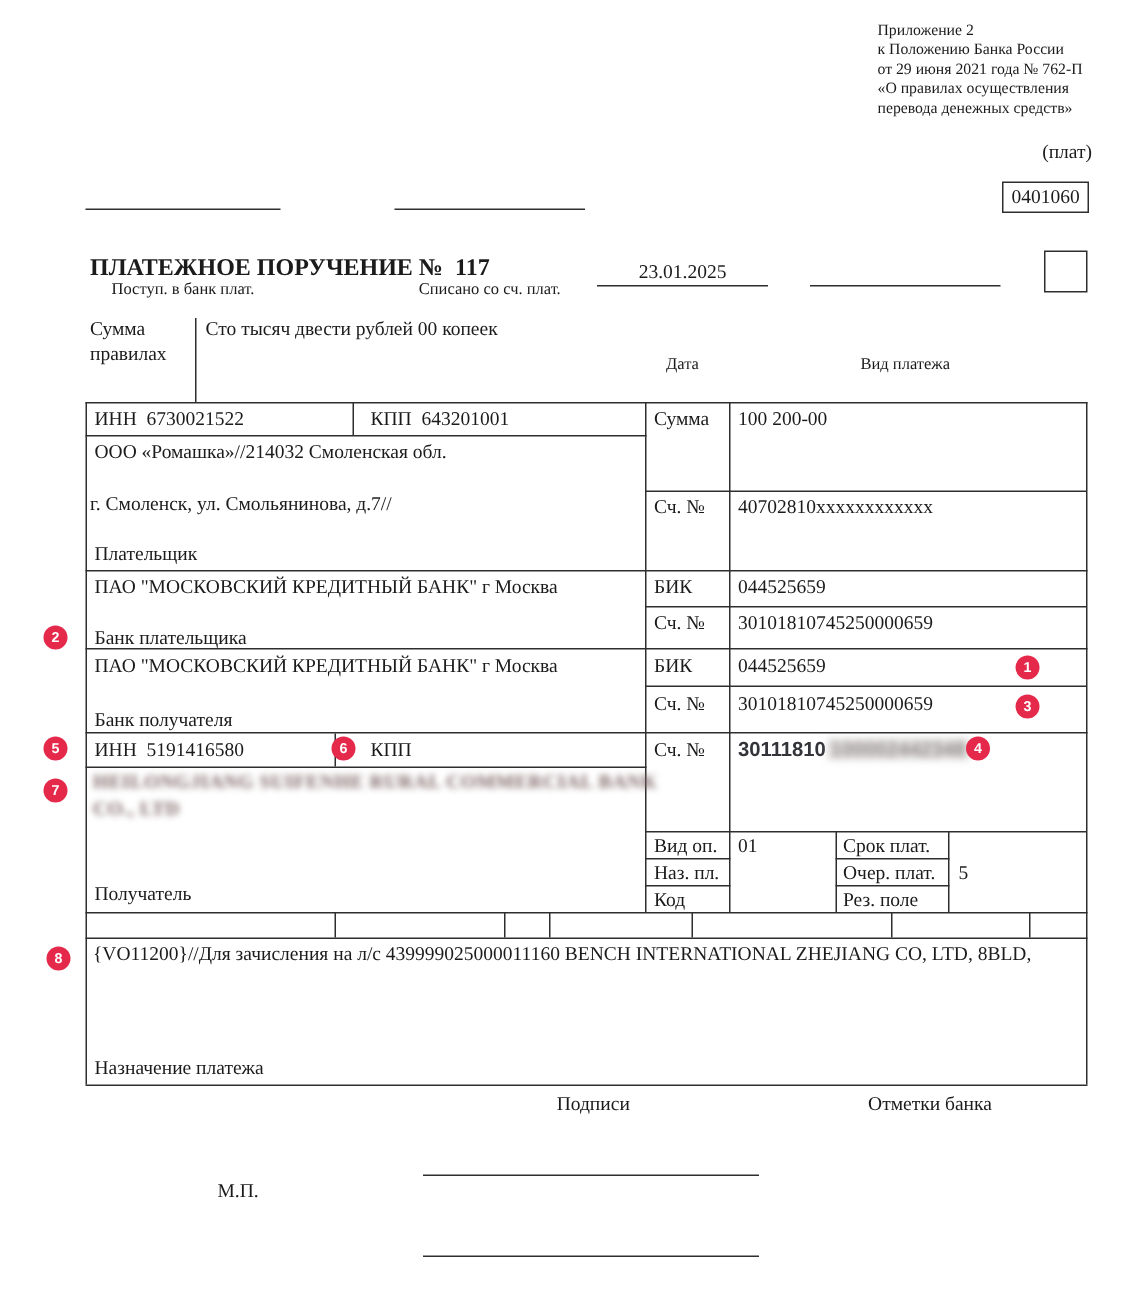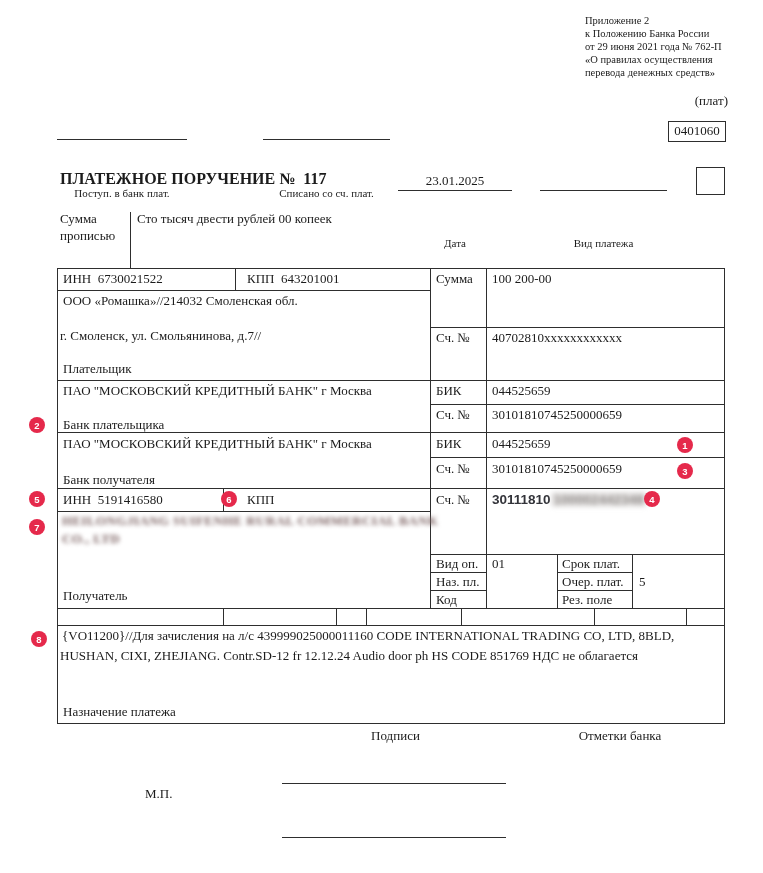--- a/index.html
+++ b/index.html
@@ -48,21 +48,21 @@
 
   <div class="t b" style="left:60px;top:171px;font-size:16px">ПЛАТЕЖНОЕ ПОРУЧЕНИЕ №  117</div>
   <div class="t ctr" style="left:398px;top:173px;width:114px">23.01.2025</div>
   <div class="hline" style="left:398px;top:190px;width:114px"></div>
   <div class="s ctr" style="left:398px;top:193px;width:114px">Дата</div>
   <div class="hline" style="left:540px;top:190px;width:127px"></div>
   <div class="s ctr" style="left:540px;top:193px;width:127px">Вид платежа</div>
   <div class="box" style="left:696px;top:167px;width:27px;height:26px"></div>
 
   <div class="t" style="left:60px;top:211px">Сумма</div>
-  <div class="t" style="left:60px;top:228px">прописью</div>
+  <div class="t" style="left:60px;top:228px">правилах</div>
   <div class="vline" style="left:130px;top:212px;height:56px"></div>
   <div class="t" style="left:137px;top:211px">Сто тысяч двести рублей 00 копеек</div>
 
   <div class="hline" style="left:57px;top:268px;width:668px"></div>
   <div class="hline" style="left:57px;top:290px;width:374px"></div>
   <div class="hline" style="left:430px;top:327px;width:294px"></div>
   <div class="hline" style="left:57px;top:380px;width:668px"></div>
   <div class="hline" style="left:430px;top:404px;width:294px"></div>
   <div class="hline" style="left:57px;top:432px;width:668px"></div>
   <div class="hline" style="left:430px;top:457px;width:294px"></div>
@@ -132,22 +132,21 @@
 
   <div>
     <div class="vline" style="left:223px;top:608px;height:17px"></div>
     <div class="vline" style="left:336px;top:608px;height:17px"></div>
     <div class="vline" style="left:366px;top:608px;height:17px"></div>
     <div class="vline" style="left:461px;top:608px;height:17px"></div>
     <div class="vline" style="left:594px;top:608px;height:17px"></div>
     <div class="vline" style="left:686px;top:608px;height:17px"></div>
   </div>
 
-  <div class="t" style="left:62px;top:628px">{VO11200}//Для зачисления на л/с 439999025000011160 CODE INTERNATIONAL TRADING CO, LTD, 8BLD,</div>
-  <div class="t" style="left:60px;top:648px">HUSHAN, CIXI, ZHEJIANG. Contr.SD-12 fr 12.12.24 Audio door ph HS CODE 851769 НДС не облагается</div>
+  <div class="t" style="left:62px;top:628px">{VO11200}//Для зачисления на л/с 439999025000011160 BENCH INTERNATIONAL ZHEJIANG CO, LTD, 8BLD,</div>
   <div class="t" style="left:63px;top:704px">Назначение платежа</div>
 
   <div class="t ctr" style="left:283px;top:728px;width:225px">Подписи</div>
   <div class="t ctr" style="left:540px;top:728px;width:160px">Отметки банка</div>
   <div class="hline" style="left:282px;top:783px;width:224px"></div>
   <div class="t" style="left:145px;top:786px">М.П.</div>
   <div class="hline" style="left:282px;top:837px;width:224px"></div>
 
   <div class="badge" style="left:677px;top:437px">1</div>
   <div class="badge" style="left:29px;top:417px">2</div>

